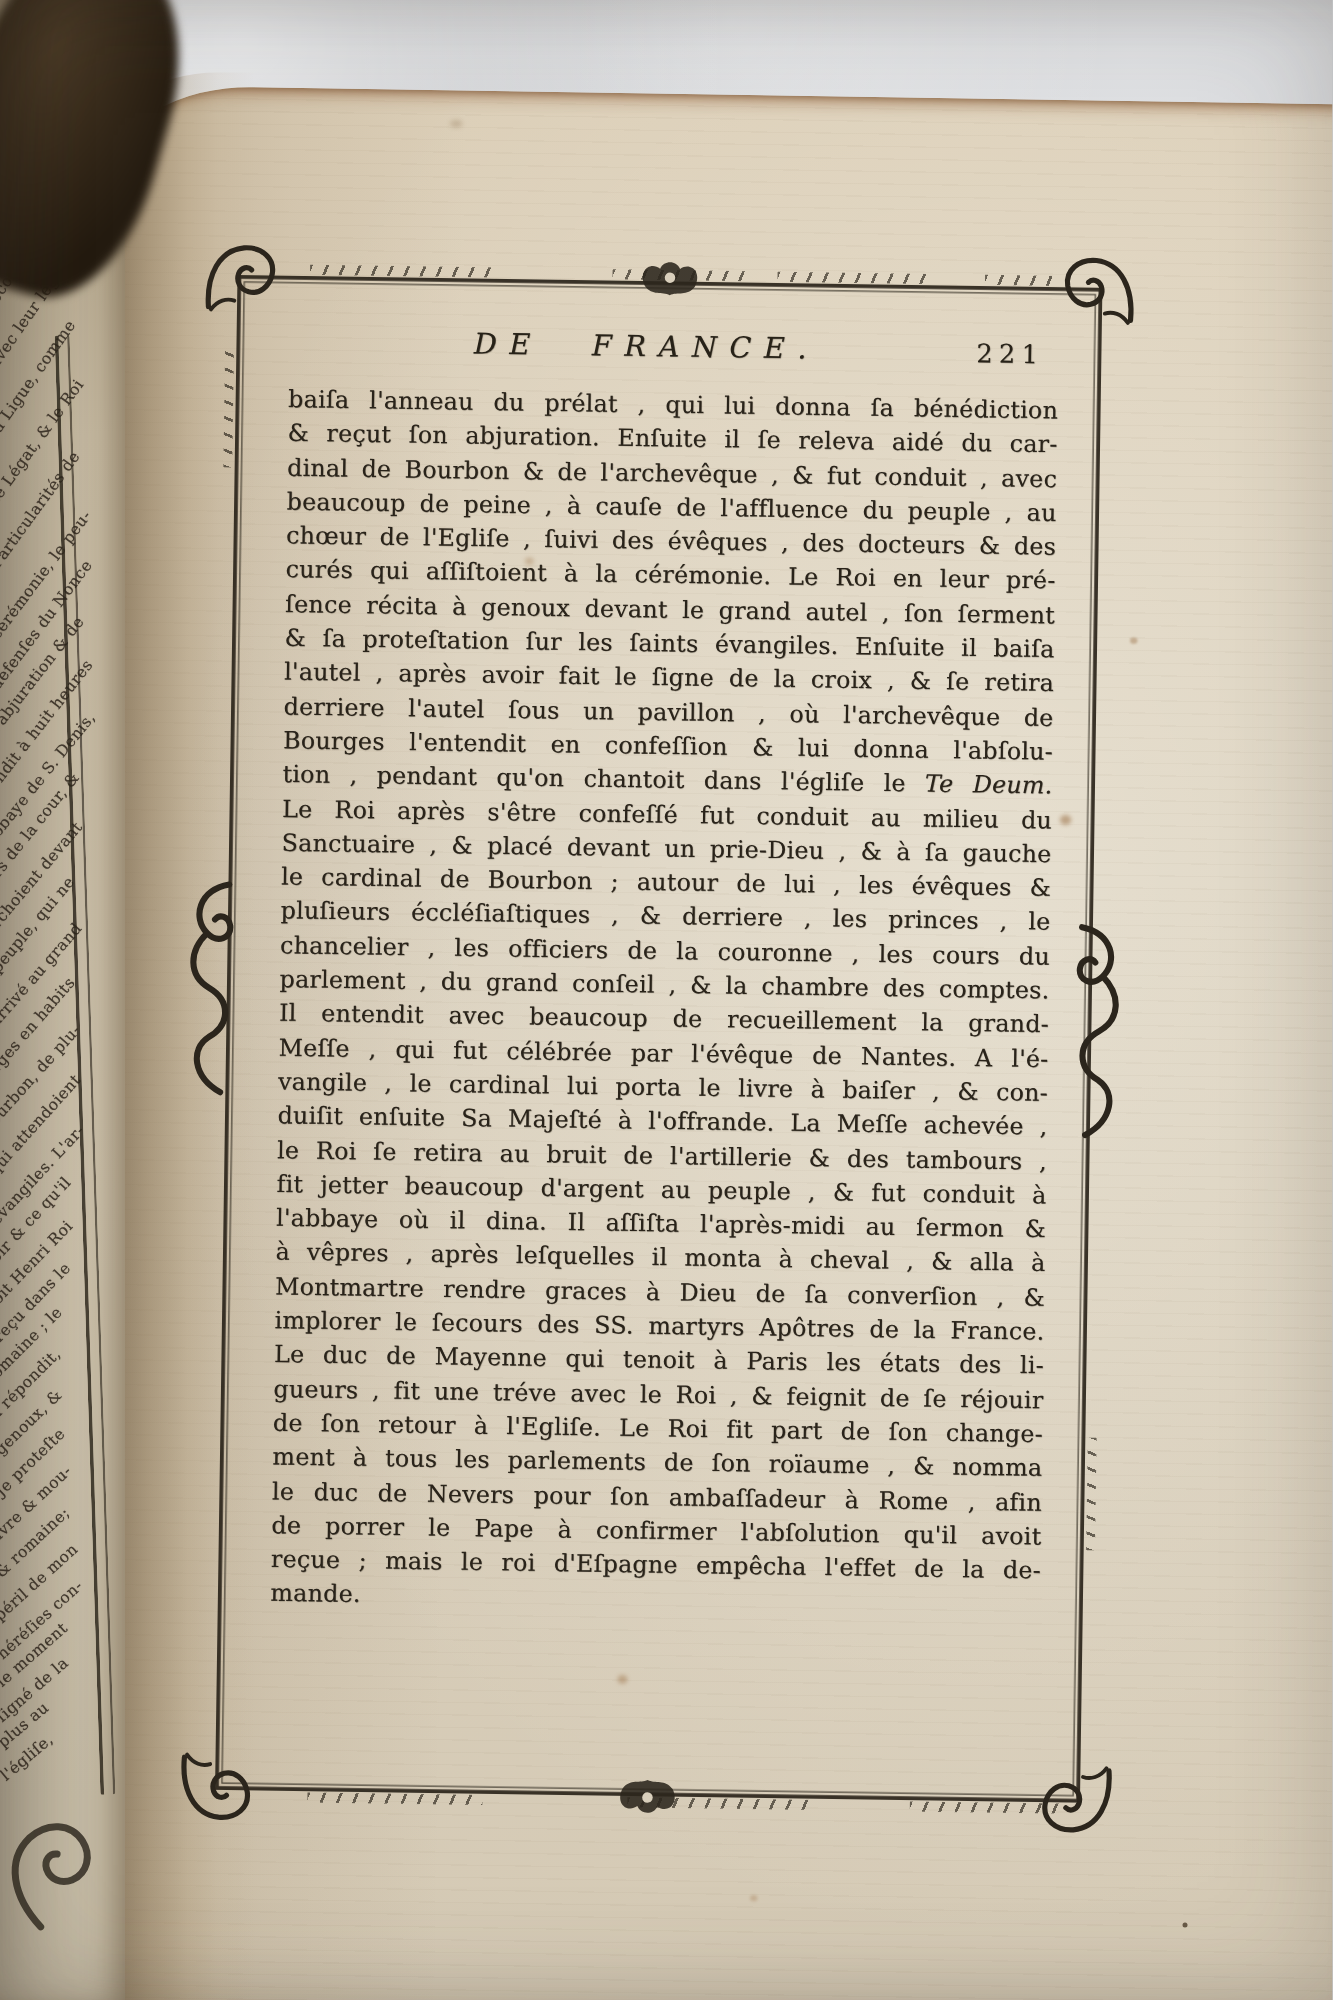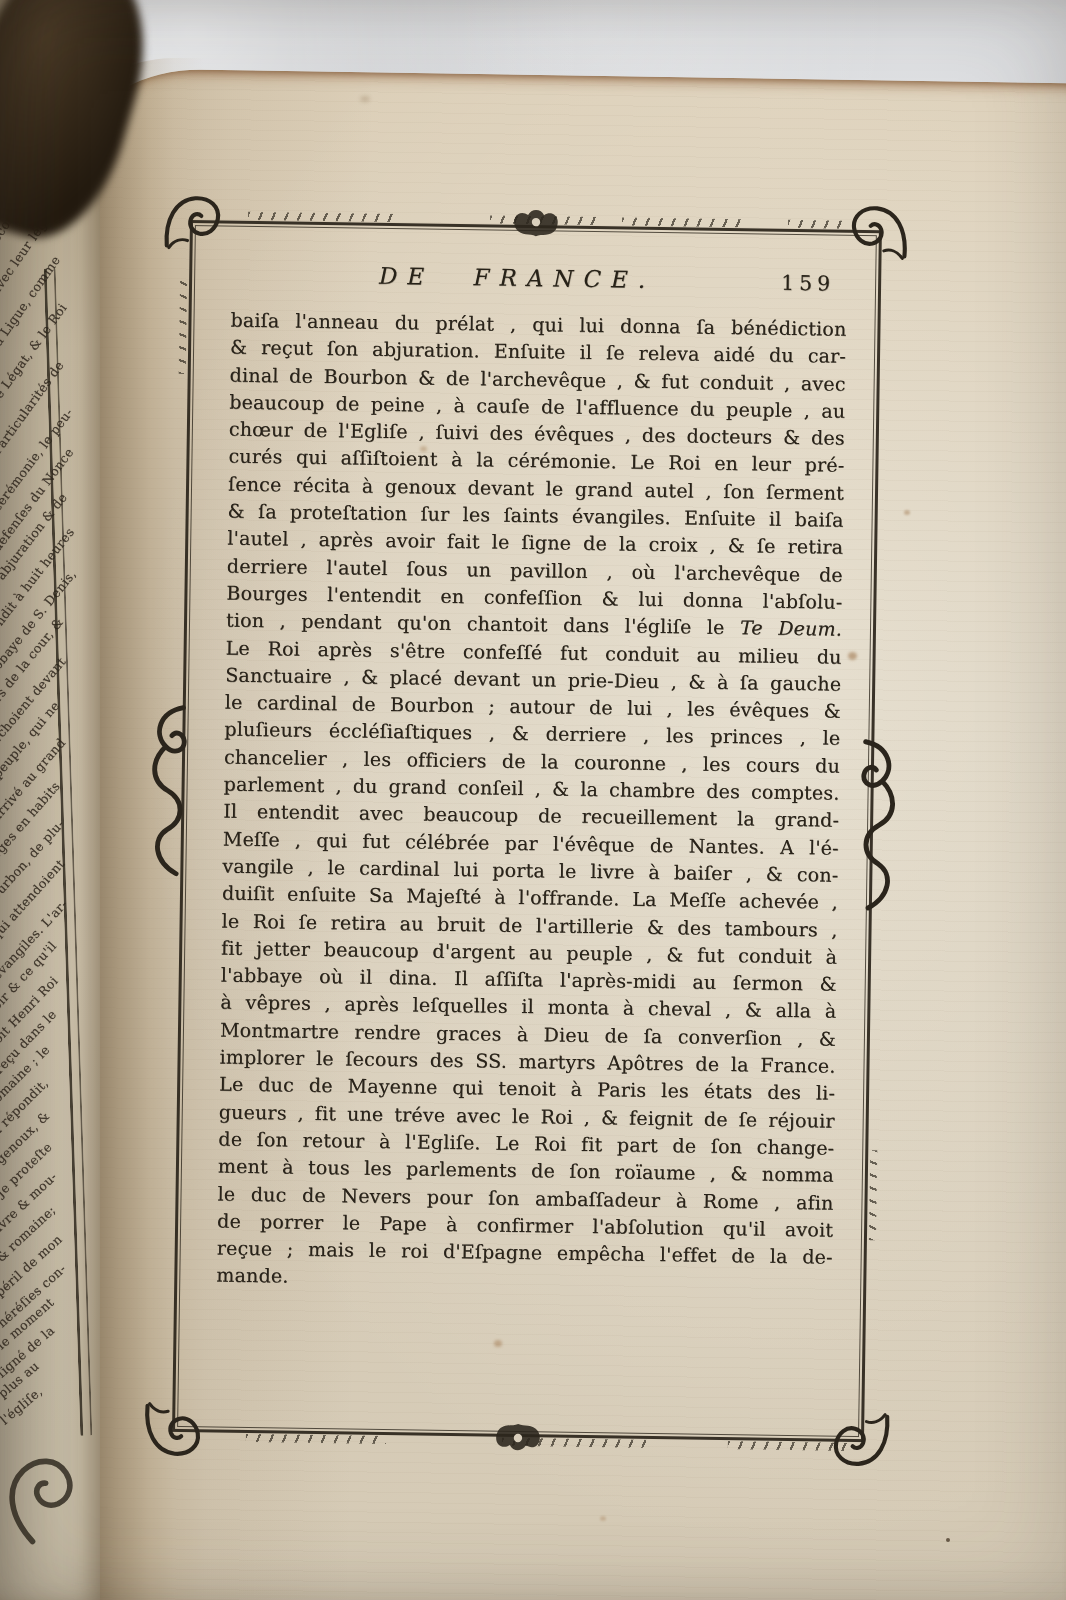--- a/index.html
+++ b/index.html
@@ -182,21 +182,21 @@
     <svg class="orn" style="left:-36px;top:438px" width="44" height="268" viewBox="0 0 36 150">
       <path d="M30 6 C10 10 6 28 16 38 C23 45 32 41 31 33 C30 27 24 25 21 29 M16 38 C4 50 4 66 18 74 C32 82 32 98 18 106 C6 114 8 132 26 142" fill="none" stroke="#2b251c" stroke-width="4" stroke-linecap="round"></path>
     </svg>
     <svg class="orn" style="left:676px;top:462px;transform:scaleX(-1)" width="44" height="268" viewBox="0 0 36 150">
       <path d="M30 6 C10 10 6 28 16 38 C23 45 32 41 31 33 C30 27 24 25 21 29 M16 38 C4 50 4 66 18 74 C32 82 32 98 18 106 C6 114 8 132 26 142" fill="none" stroke="#2b251c" stroke-width="4" stroke-linecap="round"></path>
     </svg>
 
     <div class="running-header">
       <span>DE FRANCE.</span>
     </div>
-    <div class="page-number">159</div>
+    <div class="page-number">221</div>
 
     <div class="text-block">
         <div class="tline"><span>baiſa l'anneau du prélat , qui lui donna ſa bénédiction</span></div>
         <div class="tline"><span>&amp; reçut ſon abjuration. Enſuite il ſe releva aidé du car-</span></div>
         <div class="tline"><span>dinal de Bourbon &amp; de l'archevêque , &amp; fut conduit , avec</span></div>
         <div class="tline"><span>beaucoup de peine , à cauſe de l'affluence du peuple , au</span></div>
         <div class="tline"><span>chœur de l'Egliſe , ſuivi des évêques , des docteurs &amp; des</span></div>
         <div class="tline"><span>curés qui aſſiſtoient à la cérémonie. Le Roi en leur pré-</span></div>
         <div class="tline"><span>ſence récita à genoux devant le grand autel , ſon ſerment</span></div>
         <div class="tline"><span>&amp; ſa proteſtation ſur les ſaints évangiles. Enſuite il baiſa</span></div>

